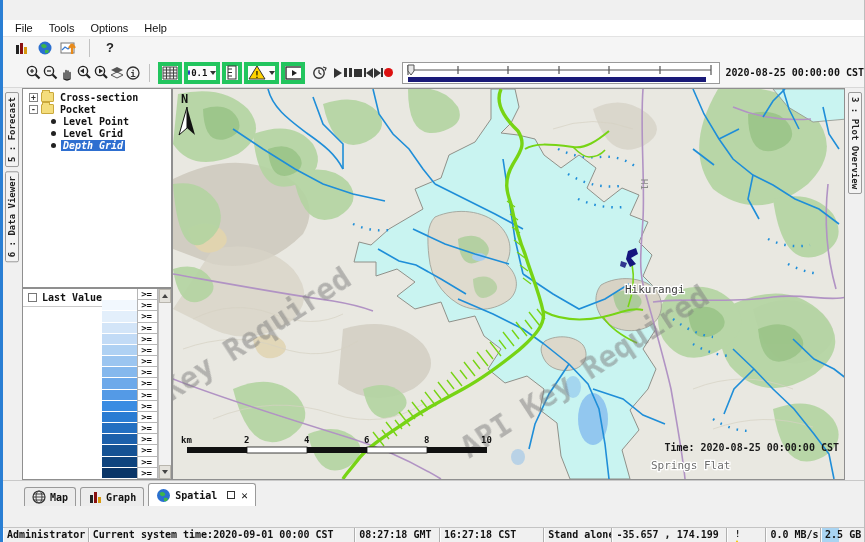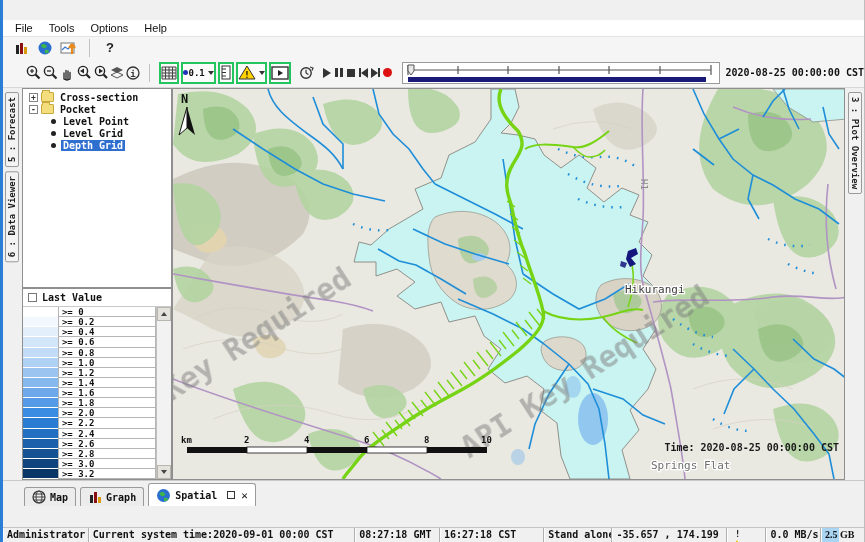--- a/index.html
+++ b/index.html
@@ -18,21 +18,21 @@
   .win-controls { margin-left:auto; display:flex; }
   .win-btn { width:44px; height:20px; display:flex; align-items:center; justify-content:center; color:#444; font-size:12px; font-family:"DejaVu Sans Mono", monospace; }
   .win-btn.max span { display:block; width:9px; height:9px; border:1px solid #555; }
   
   .menubar { position:absolute; left:0; top:20px; width:100%; height:17px; background:#ffffff; border-bottom:1px solid #e3e3e3; display:flex; align-items:center; padding-left:4px; }
   .menu-item { font-size:11px; color:#111; padding:0 8px; }
   
   .toolbar1 { position:absolute; left:0; top:37px; width:100%; height:21px; background:#f5f5f5; display:flex; align-items:center; padding-left:6px; }
   .toolbar2 { position:absolute; left:0; top:58px; width:100%; height:30px; background:#f5f5f5; border-bottom:1px solid #d8d8d8; display:flex; align-items:center; padding-left:22px; }
   .tb-btn { width:24px; height:22px; display:flex; align-items:center; justify-content:center; }
-  .tb-btn.boxed { border:2px solid #22c55e; background:#fbfbfb; margin:0 1px; }
+  .tb-btn.boxed { border:4px solid #22c55e; background:#fbfbfb; margin:0 1px; }
   .tb-sep { width:1px; height:18px; background:#c2c2c2; margin:0 8px; }
   .tb-gap { width:12px; }
   .dd-caret { width:0; height:0; border-left:3px solid transparent; border-right:3px solid transparent; border-top:4px solid #333; margin-left:3px; }
   .dd-label { font-size:9px; font-family:"DejaVu Sans Mono", monospace; font-weight:bold; color:#111; }
   .blue-dot { width:5px; height:5px; border-radius:50%; background:#2233bb; margin-right:1px; }
   
   .tr-play { width:0; height:0; border-top:5px solid transparent; border-bottom:5px solid transparent; border-left:8px solid #333; }
   .tr-pause { display:flex; gap:2px; } .tr-pause i { width:3px; height:9px; background:#333; }
   .tr-stop { width:8px; height:8px; background:#333; }
   .tr-skip { display:flex; align-items:center; } .tr-skip i.bar { width:2px; height:9px; background:#333; }
@@ -48,22 +48,22 @@
   .vtab.up { writing-mode:vertical-rl; transform:rotate(180deg); }
   .vtab.down { writing-mode:vertical-rl; }
   .left-panel { width:151px; display:flex; flex-direction:column; background:#f0f0f0; }
   .tree-box { height:200px; background:#fff; border:1px solid #8f8f8f; overflow:hidden; padding-top:2px; }
   .tree-row { display:flex; align-items:center; height:12px; font-family:"DejaVu Sans Mono", monospace; font-size:10px; font-weight:bold; color:#111; white-space:nowrap; }
   .expander { width:9px; height:9px; border:1px solid #848484; background:#fff; font-size:8px; line-height:7px; text-align:center; margin:0 3px 0 6px; color:#333; font-weight:bold; }
   .folder { width:13px; height:10px; background:#f4dd7c; border:1px solid #caa93c; border-radius:1px; margin-right:4px; position:relative; }
   .folder::before { content:""; position:absolute; top:-3px; left:0; width:6px; height:2px; background:#f4dd7c; border:1px solid #caa93c; border-bottom:none; }
   .bullet { width:5px; height:5px; border-radius:50%; background:#222; margin:0 5px 0 28px; }
   .tree-label { padding:0 2px; }
-  .tree-label.selected { background:#2e6fd0; color:#fff; }
-  .legend-box { flex:1; background:#fff; border:1px solid #8f8f8f; border-top:1px solid #8f8f8f; margin-top:0; display:flex; flex-direction:column; overflow:hidden; }
+  .tree-label.selected { background:#2e6fd0; color:#fff;font-style:italic; }
+  .legend-box { flex:1; background:#fff; border:1px solid #8f8f8f; border-top:1px solid #8f8f8f; margin-top:0; display:flex; flex-direction:row; overflow:hidden; }
   .legend-header { height:18px; display:flex; align-items:center; padding-left:5px; border-bottom:1px solid #c9c9c9; }
   .checkbox { width:9px; height:9px; border:1px solid #777; background:#fff; margin-right:5px; }
   .legend-title { font-family:"DejaVu Sans Mono", monospace; font-size:10px; font-weight:bold; color:#111; }
   .legend-body { flex:1; display:flex; overflow:hidden; position:relative; }
   .legend-rows { flex:1; display:flex; flex-direction:column; }
   .legend-row { flex:1; display:flex; min-height:0; }
   .swatch { width:35px; border-bottom:1px solid #fff; }
   .legend-label { flex:1; border:1px solid #b5b5b5; border-top:none; background:#fff; font-family:"DejaVu Sans Mono", monospace; font-size:9px; font-weight:bold; color:#111; padding-left:3px; line-height:10px; overflow:hidden; }
   .legend-scroll { width:15px; background:#f2f2f2; border-left:1px solid #c0c0c0; display:flex; flex-direction:column; justify-content:space-between; }
   .scroll-btn { height:14px; background:#e4e2dc; border:1px solid #b9b6ae; display:flex; align-items:center; justify-content:center; }
@@ -74,21 +74,21 @@
   .bottom-tabs { position:absolute; left:0; top:480px; width:100%; height:26px; background:#f0f0f0; border-top:1px solid #c9c9c9; display:flex; align-items:flex-end; padding-left:21px; gap:4px; }
   .btab { display:flex; align-items:center; gap:4px; border:1px solid #9a9a9a; border-bottom:none; border-radius:3px 3px 0 0; background:#ececec; height:19px; padding:0 7px; font-family:"DejaVu Sans Mono", monospace; font-size:10px; font-weight:bold; color:#111; }
   .btab.active { background:#fff; height:23px; }
   .btab .tab-close { font-size:11px; font-weight:bold; margin-left:2px; }
   .btab .tab-max { display:inline-block; width:8px; height:8px; border:1px solid #333; margin-left:6px; }
   .logs-row { position:absolute; left:0; top:506px; width:100%; height:21px; background:#f0f0f0; display:flex; align-items:center; padding-left:21px; }
   .logs-btn { border:1px solid #9a9a9a; background:#f6f6f6; border-radius:2px; font-family:"DejaVu Sans Mono", monospace; font-size:10px; font-weight:bold; color:#111; padding:1px 8px; box-shadow:inset 0 1px 0 #fff; }
   
   .statusbar { position:absolute; left:0; top:527px; width:100%; height:15px; background:#f0f0f0; border-top:1px solid #c4c4c4; display:flex; font-family:"DejaVu Sans Mono", monospace; font-size:10px; font-weight:bold; color:#111; }
   .status-cell { border-right:1px solid #b0b0b0; border-left:1px solid #fdfdfd; padding:1px 3px 0 3px; white-space:nowrap; overflow:hidden; }
-  .status-cell.mem { background:linear-gradient(to right, #a9d4f2 0 40%, #f0f0f0 40%);font-family:Liberation Serif, serif; }
+  .status-cell.mem { background:linear-gradient(to right, #a9d4f2 0 40%, #f0f0f0 40%); }
   .warn-tri { width:0; height:0; border-left:6px solid transparent; border-right:6px solid transparent; border-bottom:10px solid #f4c300; position:relative; margin:1px auto; }
   .warn-tri::after { content:"!"; position:absolute; left:-2px; top:1px; font-size:8px; color:#000; }
   svg text { font-family:"DejaVu Sans Mono", monospace; }
 </style>
 </head>
 <body>
 
 <div id="window">
 
 

